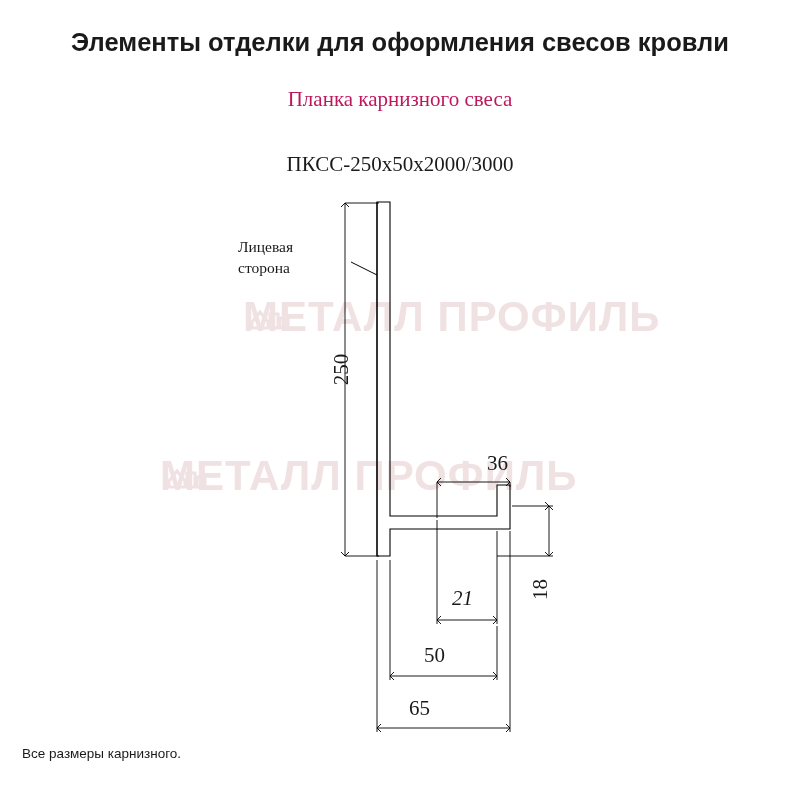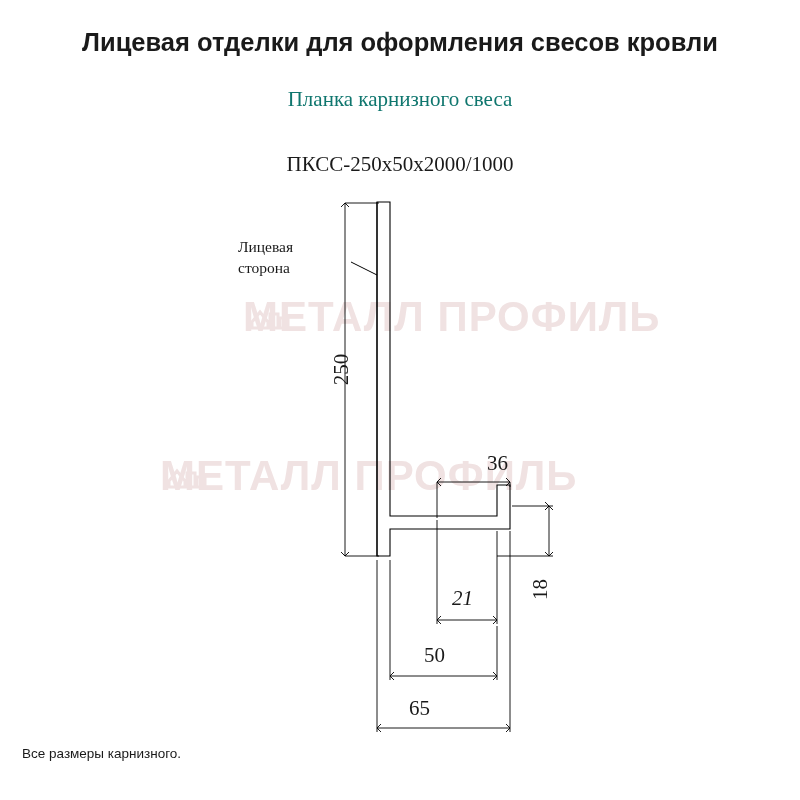--- a/index.html
+++ b/index.html
@@ -33,21 +33,21 @@
   }
   .subtitle {
     position: absolute;
     top: 84px;
     left: 0;
     width: 800px;
     text-align: center;
     font-family: "Liberation Serif", serif;
     font-size: 21px;
     line-height: 30px;
-    color: #0f766e;
+    color: #be185d;
   }
   .code {
     position: absolute;
     top: 152px;
     left: 0;
     width: 800px;
     text-align: center;
     font-family: "Liberation Serif", serif;
     font-size: 21px;
     color: #1a1a1a;
@@ -113,27 +113,27 @@
   .dim-36 { left: 487px; top: 451px; }
   .dim-21 { left: 452px; top: 586px; font-style: italic; }
   .dim-50 { left: 424px; top: 643px; }
   .dim-65 { left: 409px; top: 696px; }
 </style>
 </head>
 <body>
 
 <div class="page">
 
-  <div class="title">Лицевая отделки для оформления свесов кровли</div>
+  <div class="title">Элементы отделки для оформления свесов кровли</div>
 
   <div class="subtitle">
     <div>Планка карнизного свеса</div>
   </div>
 
-  <div class="code">ПКСС-250х50х2000/1000</div>
+  <div class="code">ПКСС-250х50х2000/3000</div>
 
   <div class="wm wm1">МЕТАЛЛ ПРОФИЛЬ</div>
   <div class="wm wm2">МЕТАЛЛ ПРОФИЛЬ</div>
 
   <svg class="wm-ico" style="left:250px; top:300px;" viewBox="0 0 42 30">
     <path d="M2 22 L10 12 L18 22 L18 28 L2 28 Z M20 14 L28 14 L28 28 L20 28 Z M30 18 L38 18 L38 28 L30 28 Z" fill="none" stroke="#f0e2e2" stroke-width="3"></path>
   </svg>
   <svg class="wm-ico" style="left:167px; top:459px;" viewBox="0 0 42 30">
     <path d="M2 22 L10 12 L18 22 L18 28 L2 28 Z M20 14 L28 14 L28 28 L20 28 Z M30 18 L38 18 L38 28 L30 28 Z" fill="none" stroke="#f0e2e2" stroke-width="3"></path>
   </svg>

